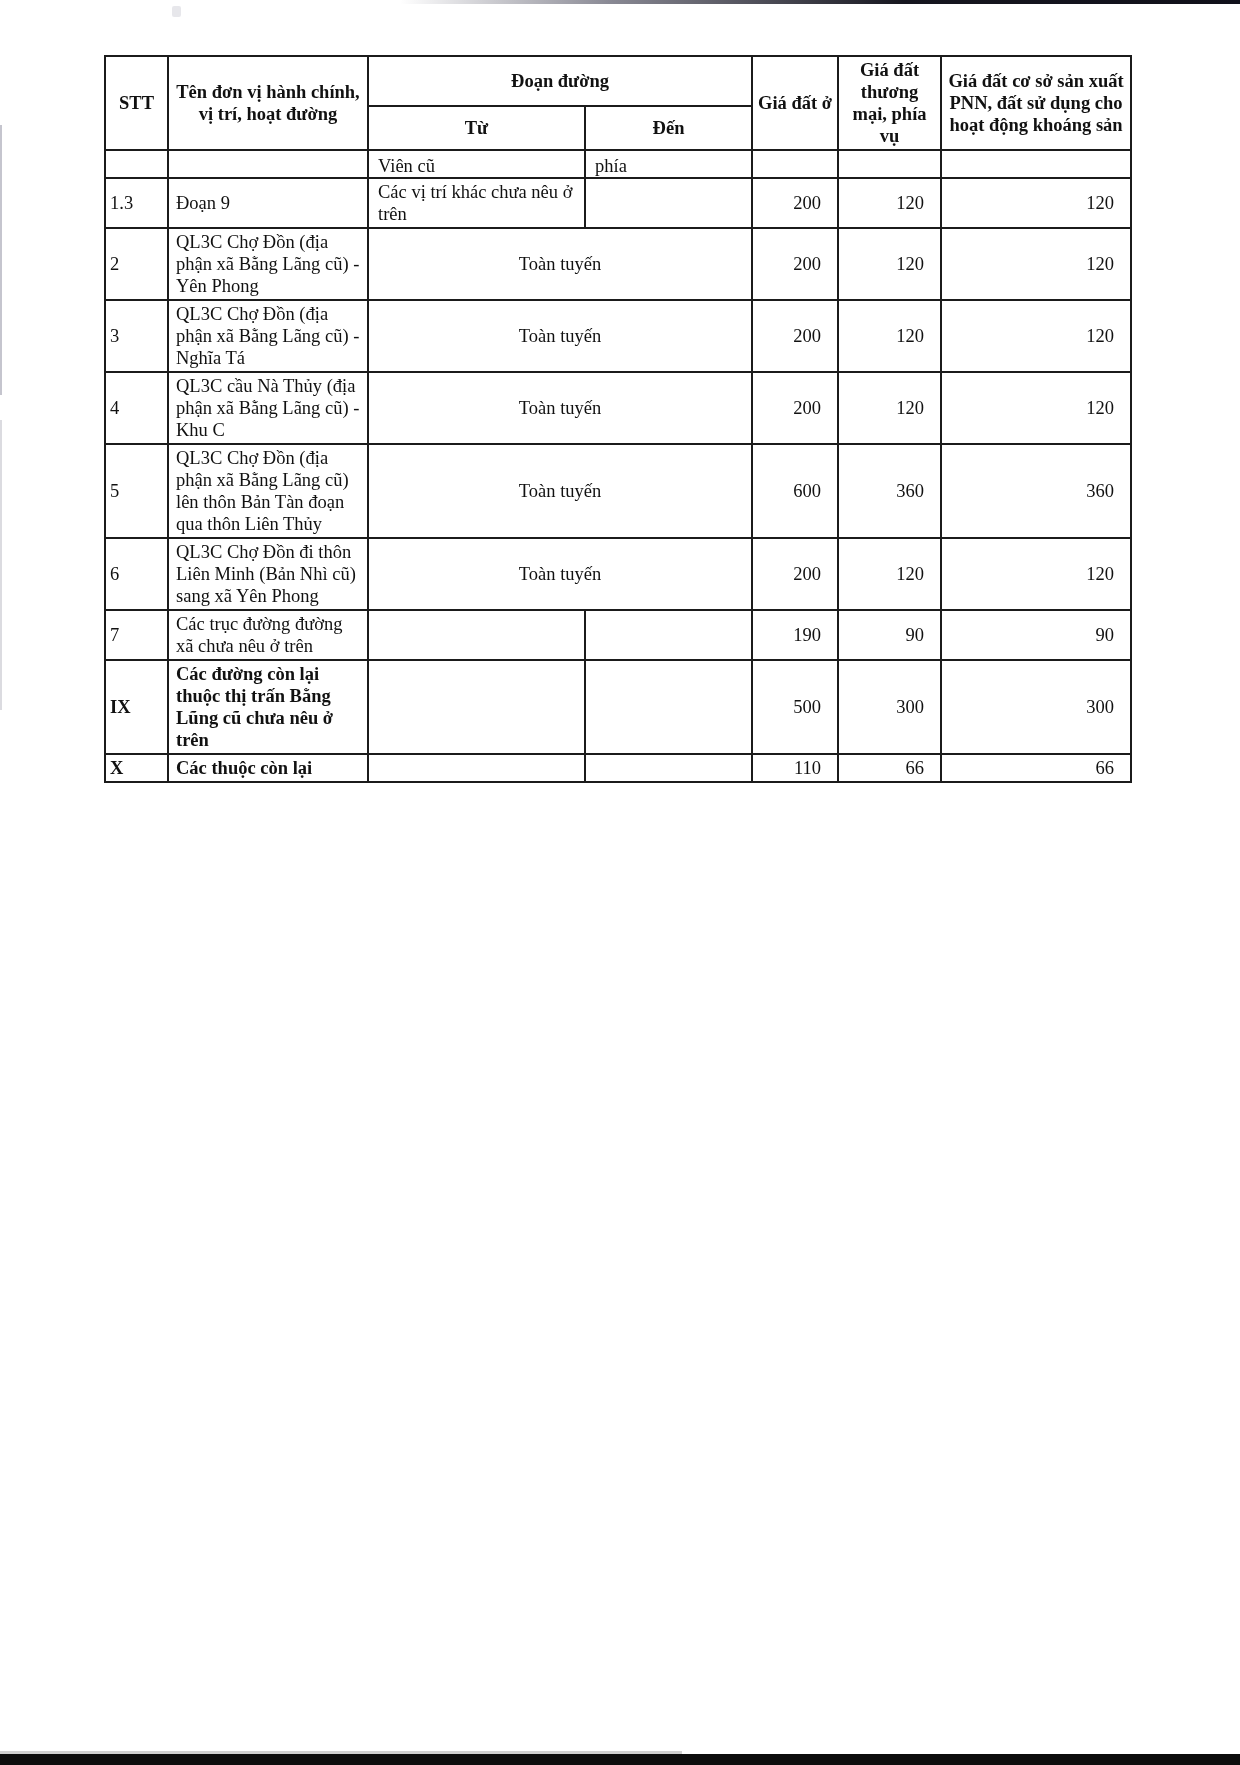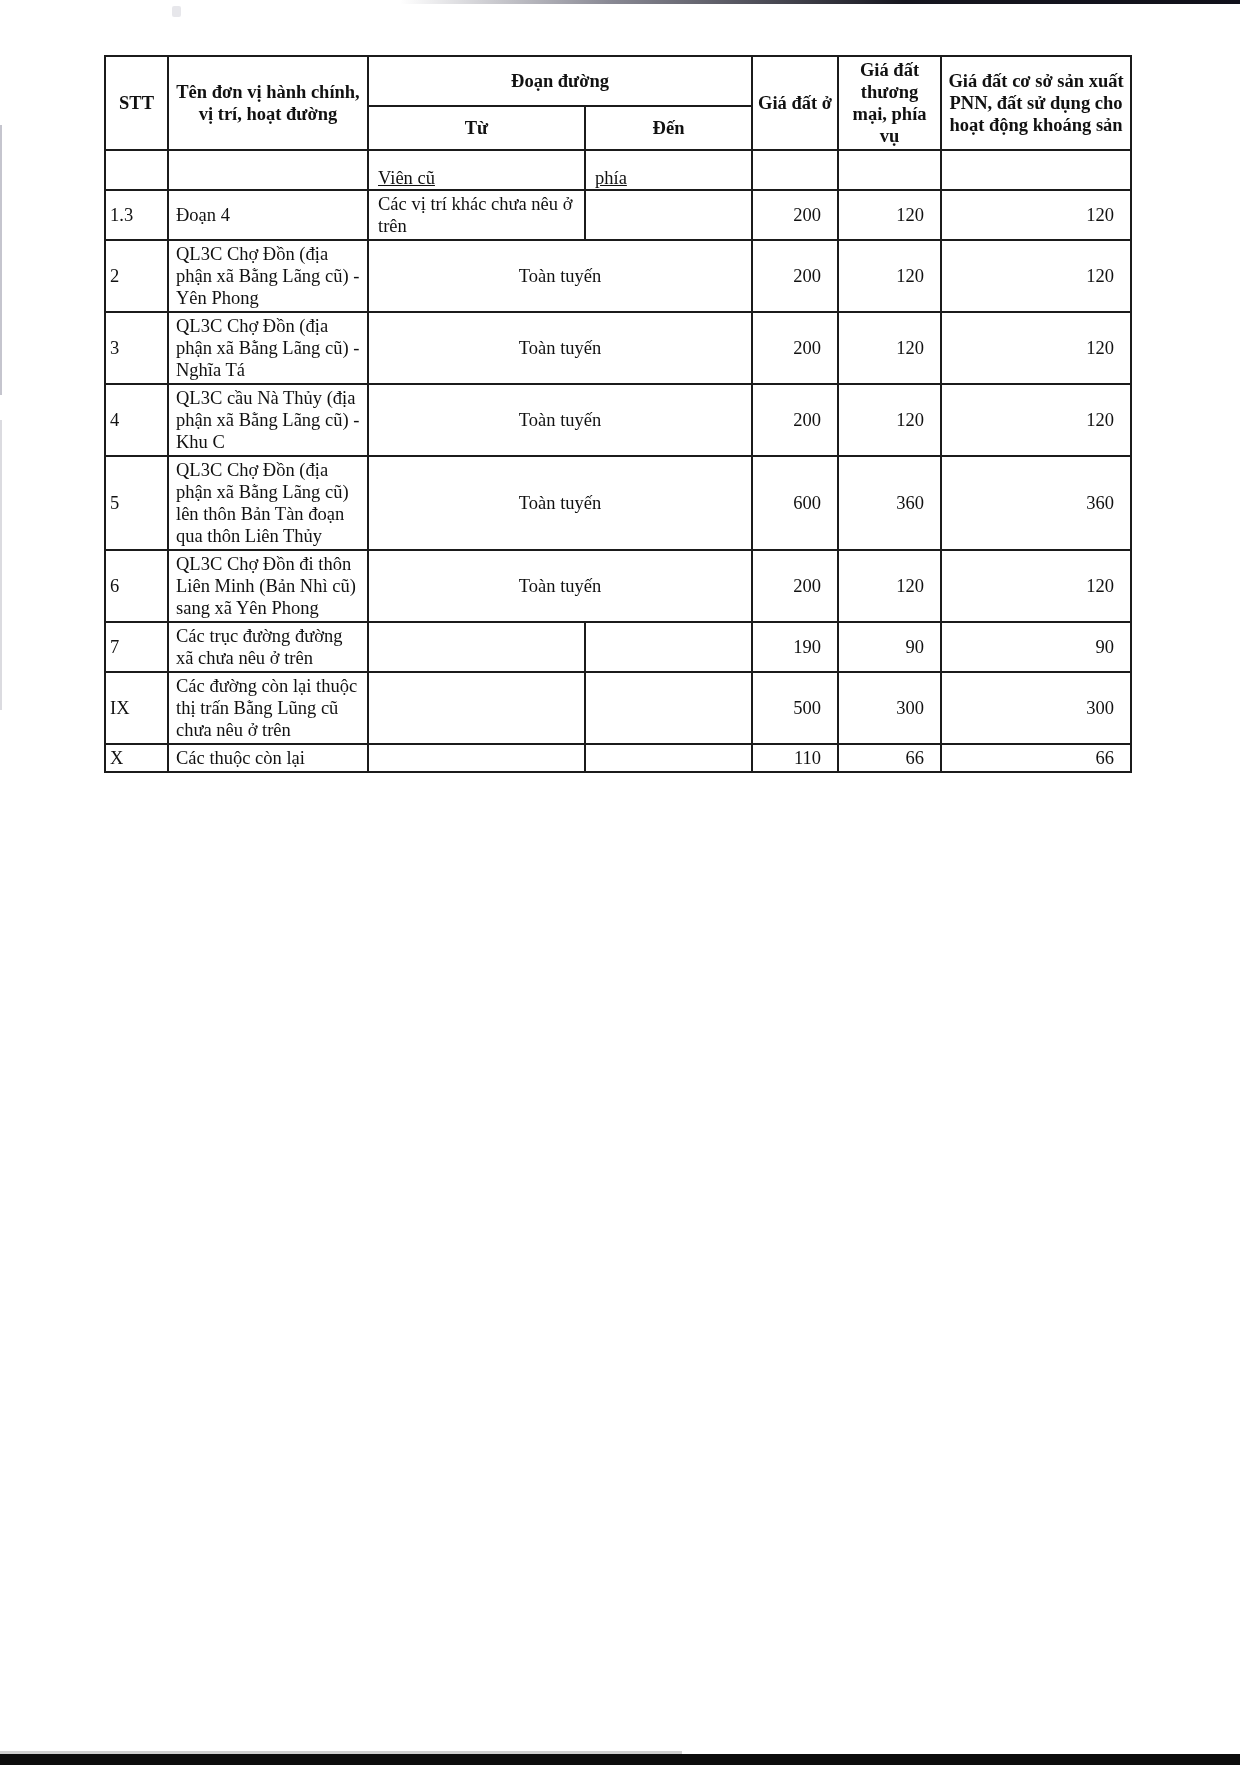--- a/index.html
+++ b/index.html
@@ -41,22 +41,22 @@
     overflow:hidden;
   }
   .price-table thead th{
     font-weight:bold;text-align:center;padding:2px 5px;
   }
   td.c-stt{text-align:left;}
   td.c-name{text-align:left;padding-left:7px;padding-right:4px;}
   td.c-from,td.c-to{text-align:left;padding-left:9px;padding-right:4px;}
   td.c-route{text-align:center;margin-top:22px;}
   td.c-res,td.c-com,td.c-prod{text-align:right;padding-right:16px;}
-  tr.row-bold td.c-stt,tr.row-bold td.c-name{font-weight:normal;}
-  tr.row-partial td{height:22px;padding-top:16px;padding-bottom:0;text-decoration:underline;}
+  tr.row-bold td.c-stt,tr.row-bold td.c-name{font-weight:bold;}
+  tr.row-partial td{height:22px;padding-top:4px;padding-bottom:0;}
 </style>
 </head>
 <body>
 
 <div class="scan-top"></div>
 <div class="scan-smudge"></div>
 <div class="scan-left-1"></div>
 <div class="scan-left-2"></div>
 <div class="scan-bottom-smear"></div>
 <div class="scan-bottom"></div>
@@ -90,21 +90,21 @@
         <td class="c-stt"></td>
         <td class="c-name"></td>
         <td class="c-from">Viên cũ</td>
         <td class="c-to">phía</td>
         <td class="c-res"></td>
         <td class="c-com"></td>
         <td class="c-prod"></td>
       </tr>
       <tr>
         <td class="c-stt">1.3</td>
-        <td class="c-name">Đoạn 4</td>
+        <td class="c-name">Đoạn 9</td>
         <td class="c-from">Các vị trí khác chưa nêu ở trên</td>
         <td class="c-to"></td>
         <td class="c-res">200</td>
         <td class="c-com">120</td>
         <td class="c-prod">120</td>
       </tr>
       <tr>
         <td class="c-stt">2</td>
         <td class="c-name">QL3C Chợ Đồn (địa phận xã Bằng Lãng cũ) - Yên Phong</td>
         <td class="c-route" colspan="2">Toàn tuyến</td>

